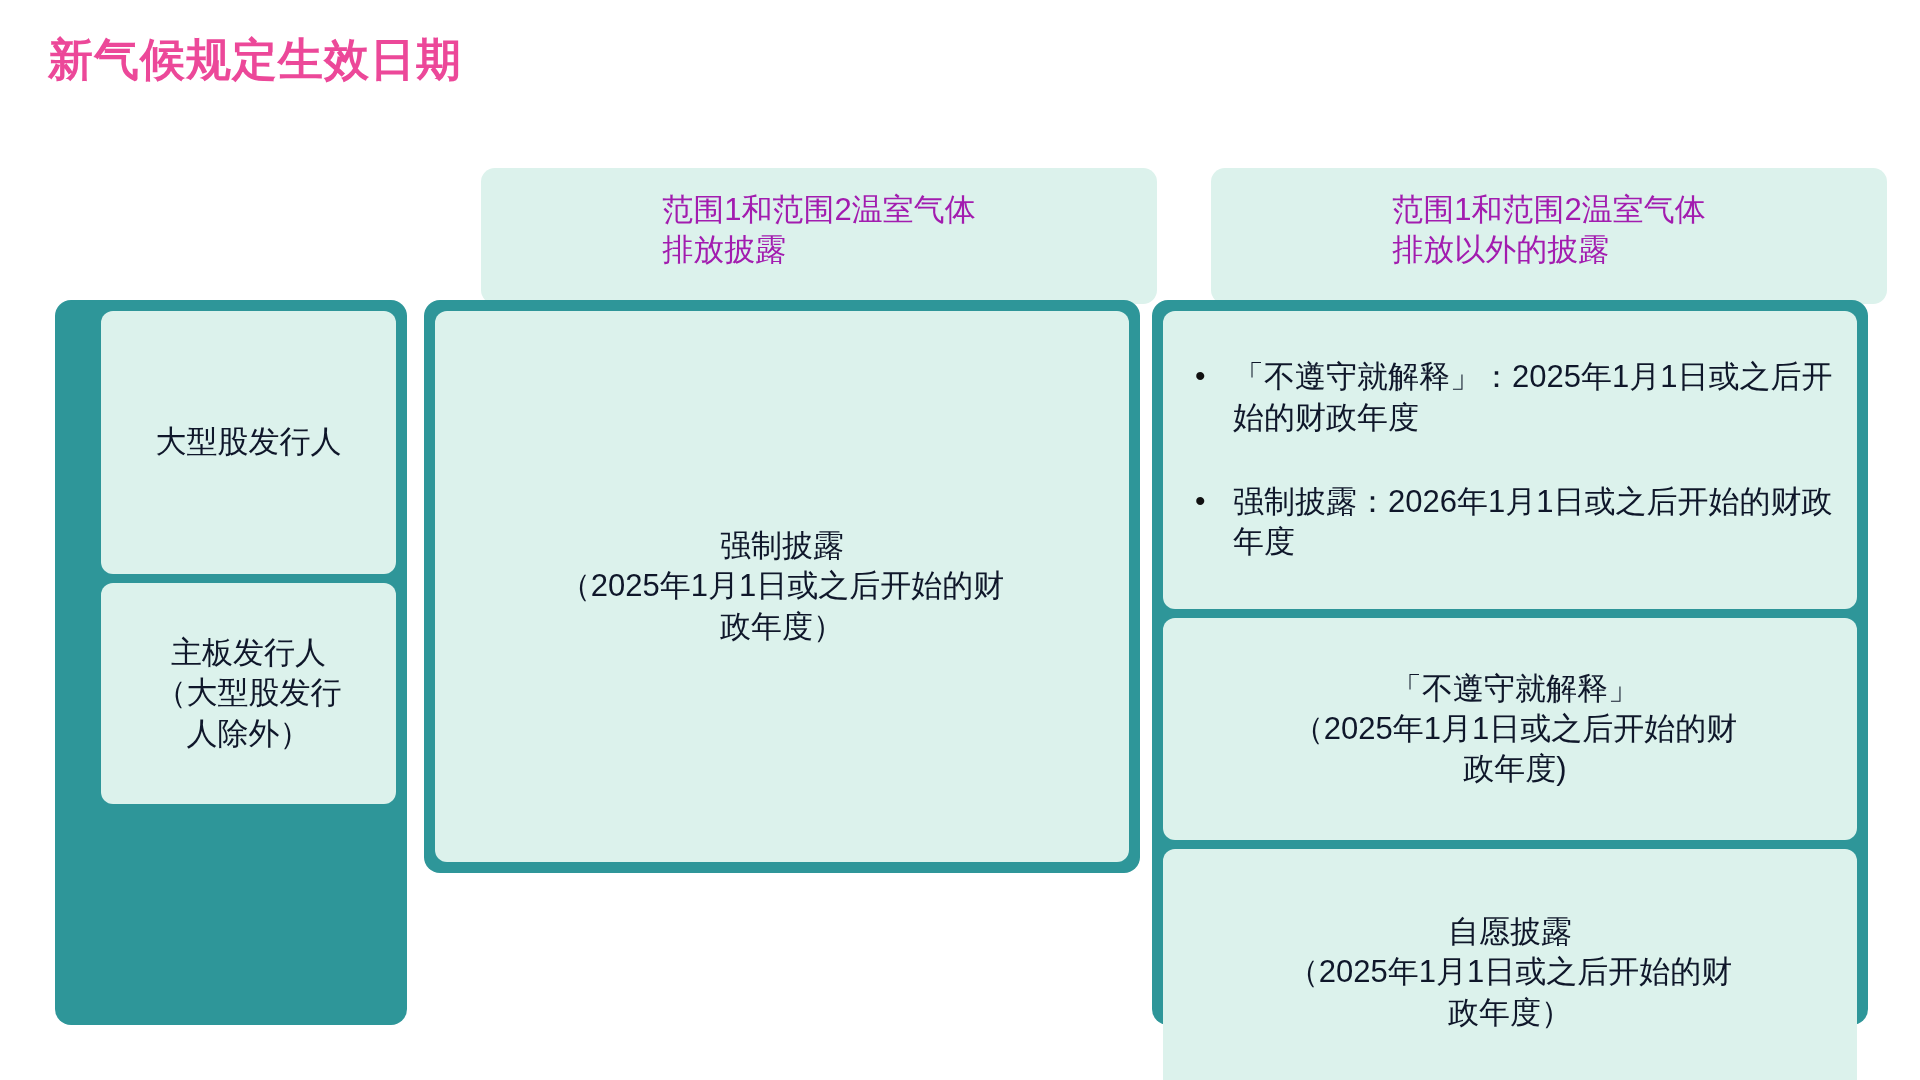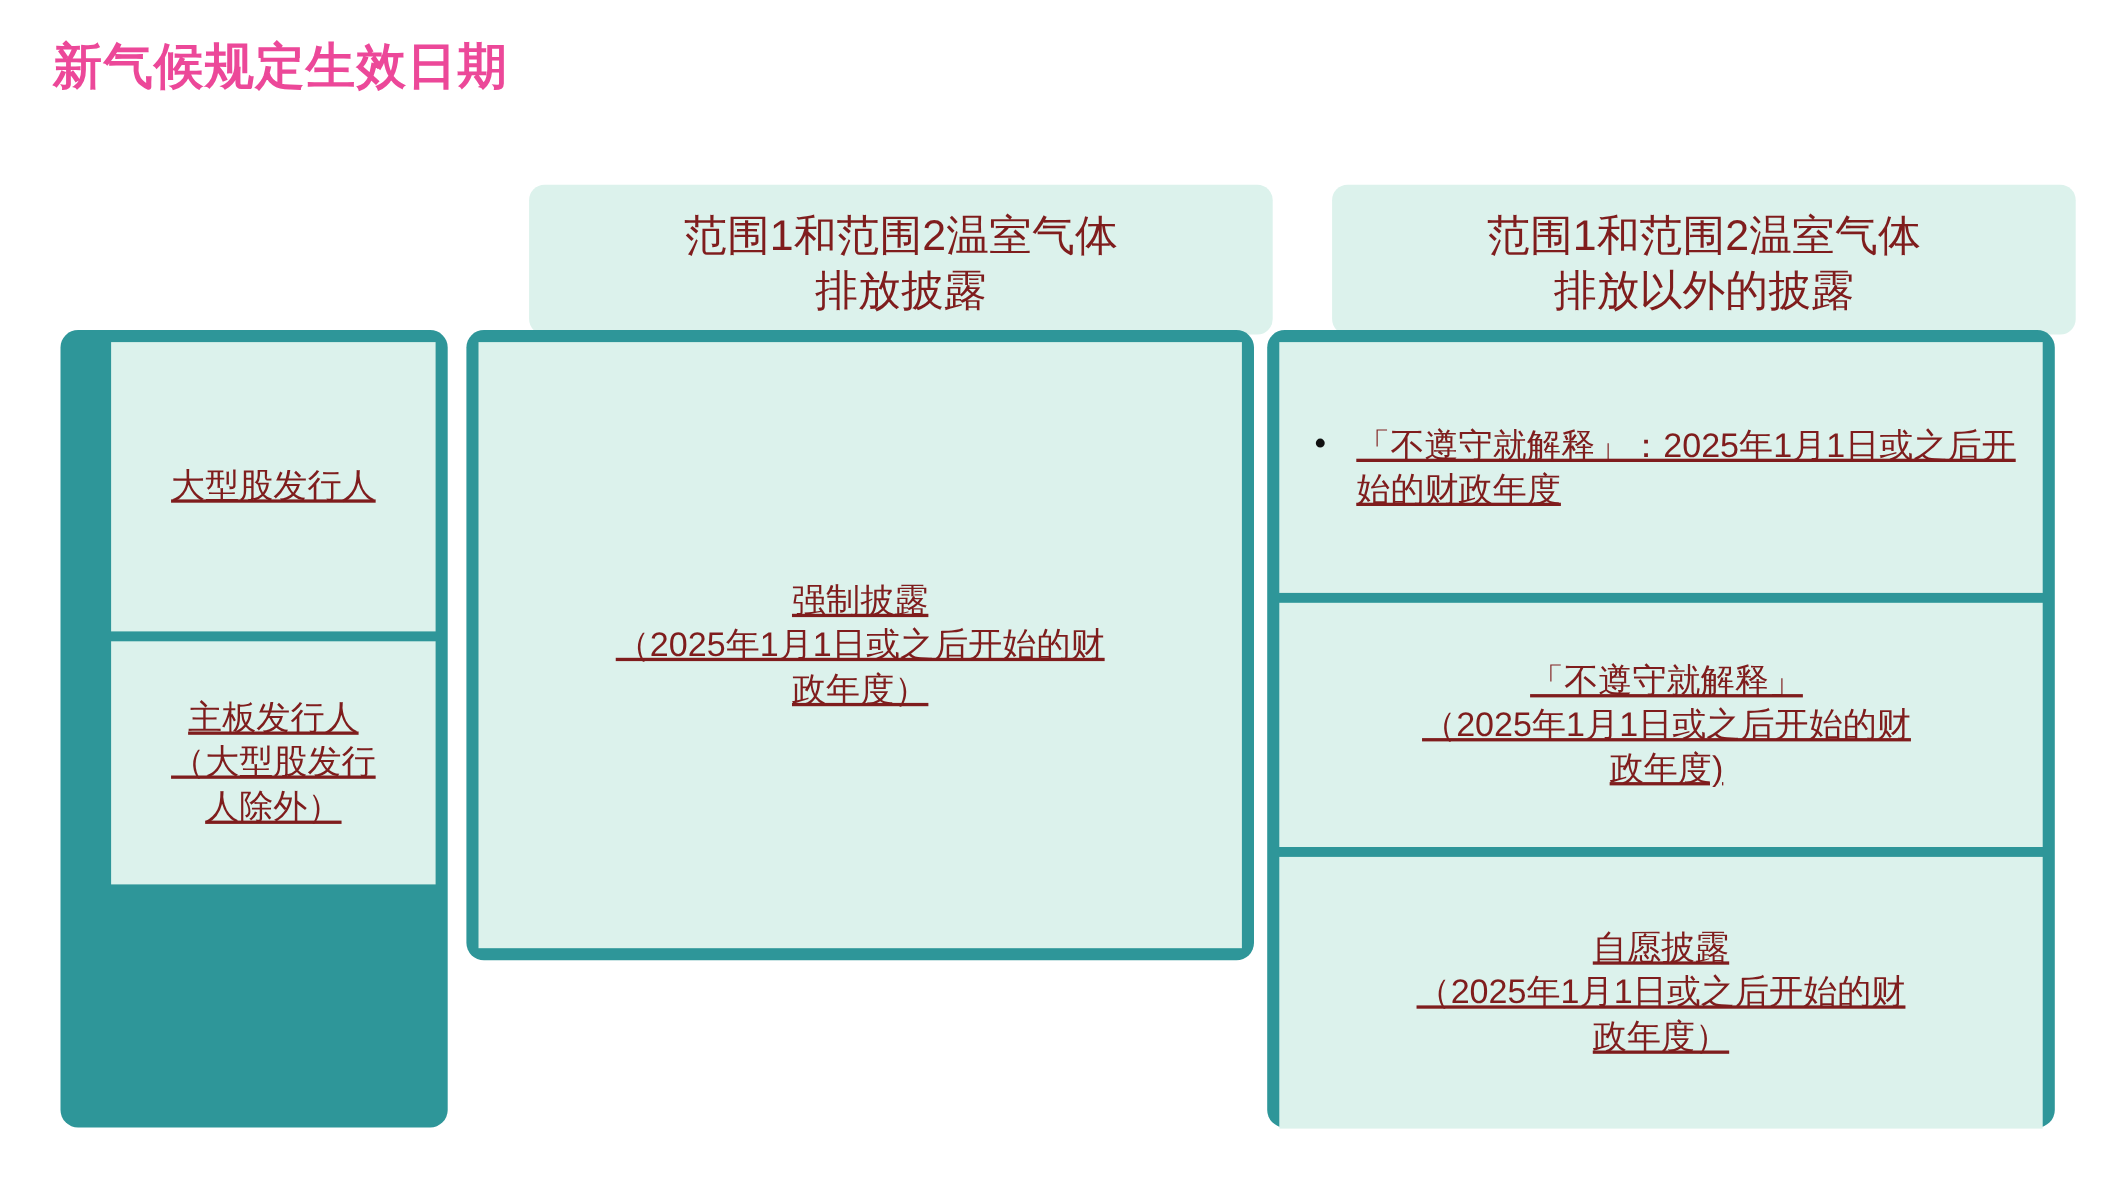--- a/index.html
+++ b/index.html
@@ -25,24 +25,23 @@
     color: #ec4899;
     letter-spacing: 1px;
     white-space: nowrap;
   }
 
   
   .col-header {
     position: absolute;
     background: #DCF2EC;
     border-radius: 14px;
-    color: #7f1d1d;
-    font-size: 39px;
+    color: #a21caf;
+    font-size: 31px;
     line-height: 1.28;
-    text-align: center;
     display: flex;
     align-items: flex-start;
     justify-content: center;
     padding-top: 22px;
     box-sizing: border-box;
     white-space: pre-line;
   }
   #header-scope12 {
     left: 481px;
     top: 168px;
@@ -84,32 +83,31 @@
   #frame-other {
     left: 1152px;
     top: 300px;
     width: 716px;
     height: 725px;
   }
 
   
   .cell {
     background: #DCF2EC;
-    border-radius: 0;
-    color: #7f1d1d;
+    border-radius: 12px;
+    color: #0f172a;
     font-size: 31px;
     line-height: 1.30;
     display: flex;
     align-items: center;
     justify-content: center;
     text-align: center;
     box-sizing: border-box;
     padding: 6px 14px;
     white-space: pre-line;
-    text-decoration: underline;
   }
 
   
   #cell-large-cap      { flex: 0 0 263px; }
   #cell-main-board     { flex: 0 0 221px; }
   #cell-gem            { flex: 0 0 213px; }
 
   
   #cell-scope12-body   { flex: 1 1 auto; }
 
@@ -166,20 +164,21 @@
   <div id="cell-scope12-body" class="cell">强制披露
 （2025年1月1日或之后开始的财
 政年度）</div>
 </div>
 
 <div id="frame-other" class="frame">
 
   <div id="cell-other-1" class="cell">
     <ul class="bullet-list">
       <li>「不遵守就解释」：2025年1月1日或之后开始的财政年度</li>
+      <li>强制披露：2026年1月1日或之后开始的财政年度</li>
     </ul>
   </div>
 
   <div id="cell-other-2" class="cell">「不遵守就解释」
 （2025年1月1日或之后开始的财
 政年度)</div>
 
   <div id="cell-other-3" class="cell">自愿披露
 （2025年1月1日或之后开始的财
 政年度）</div>

